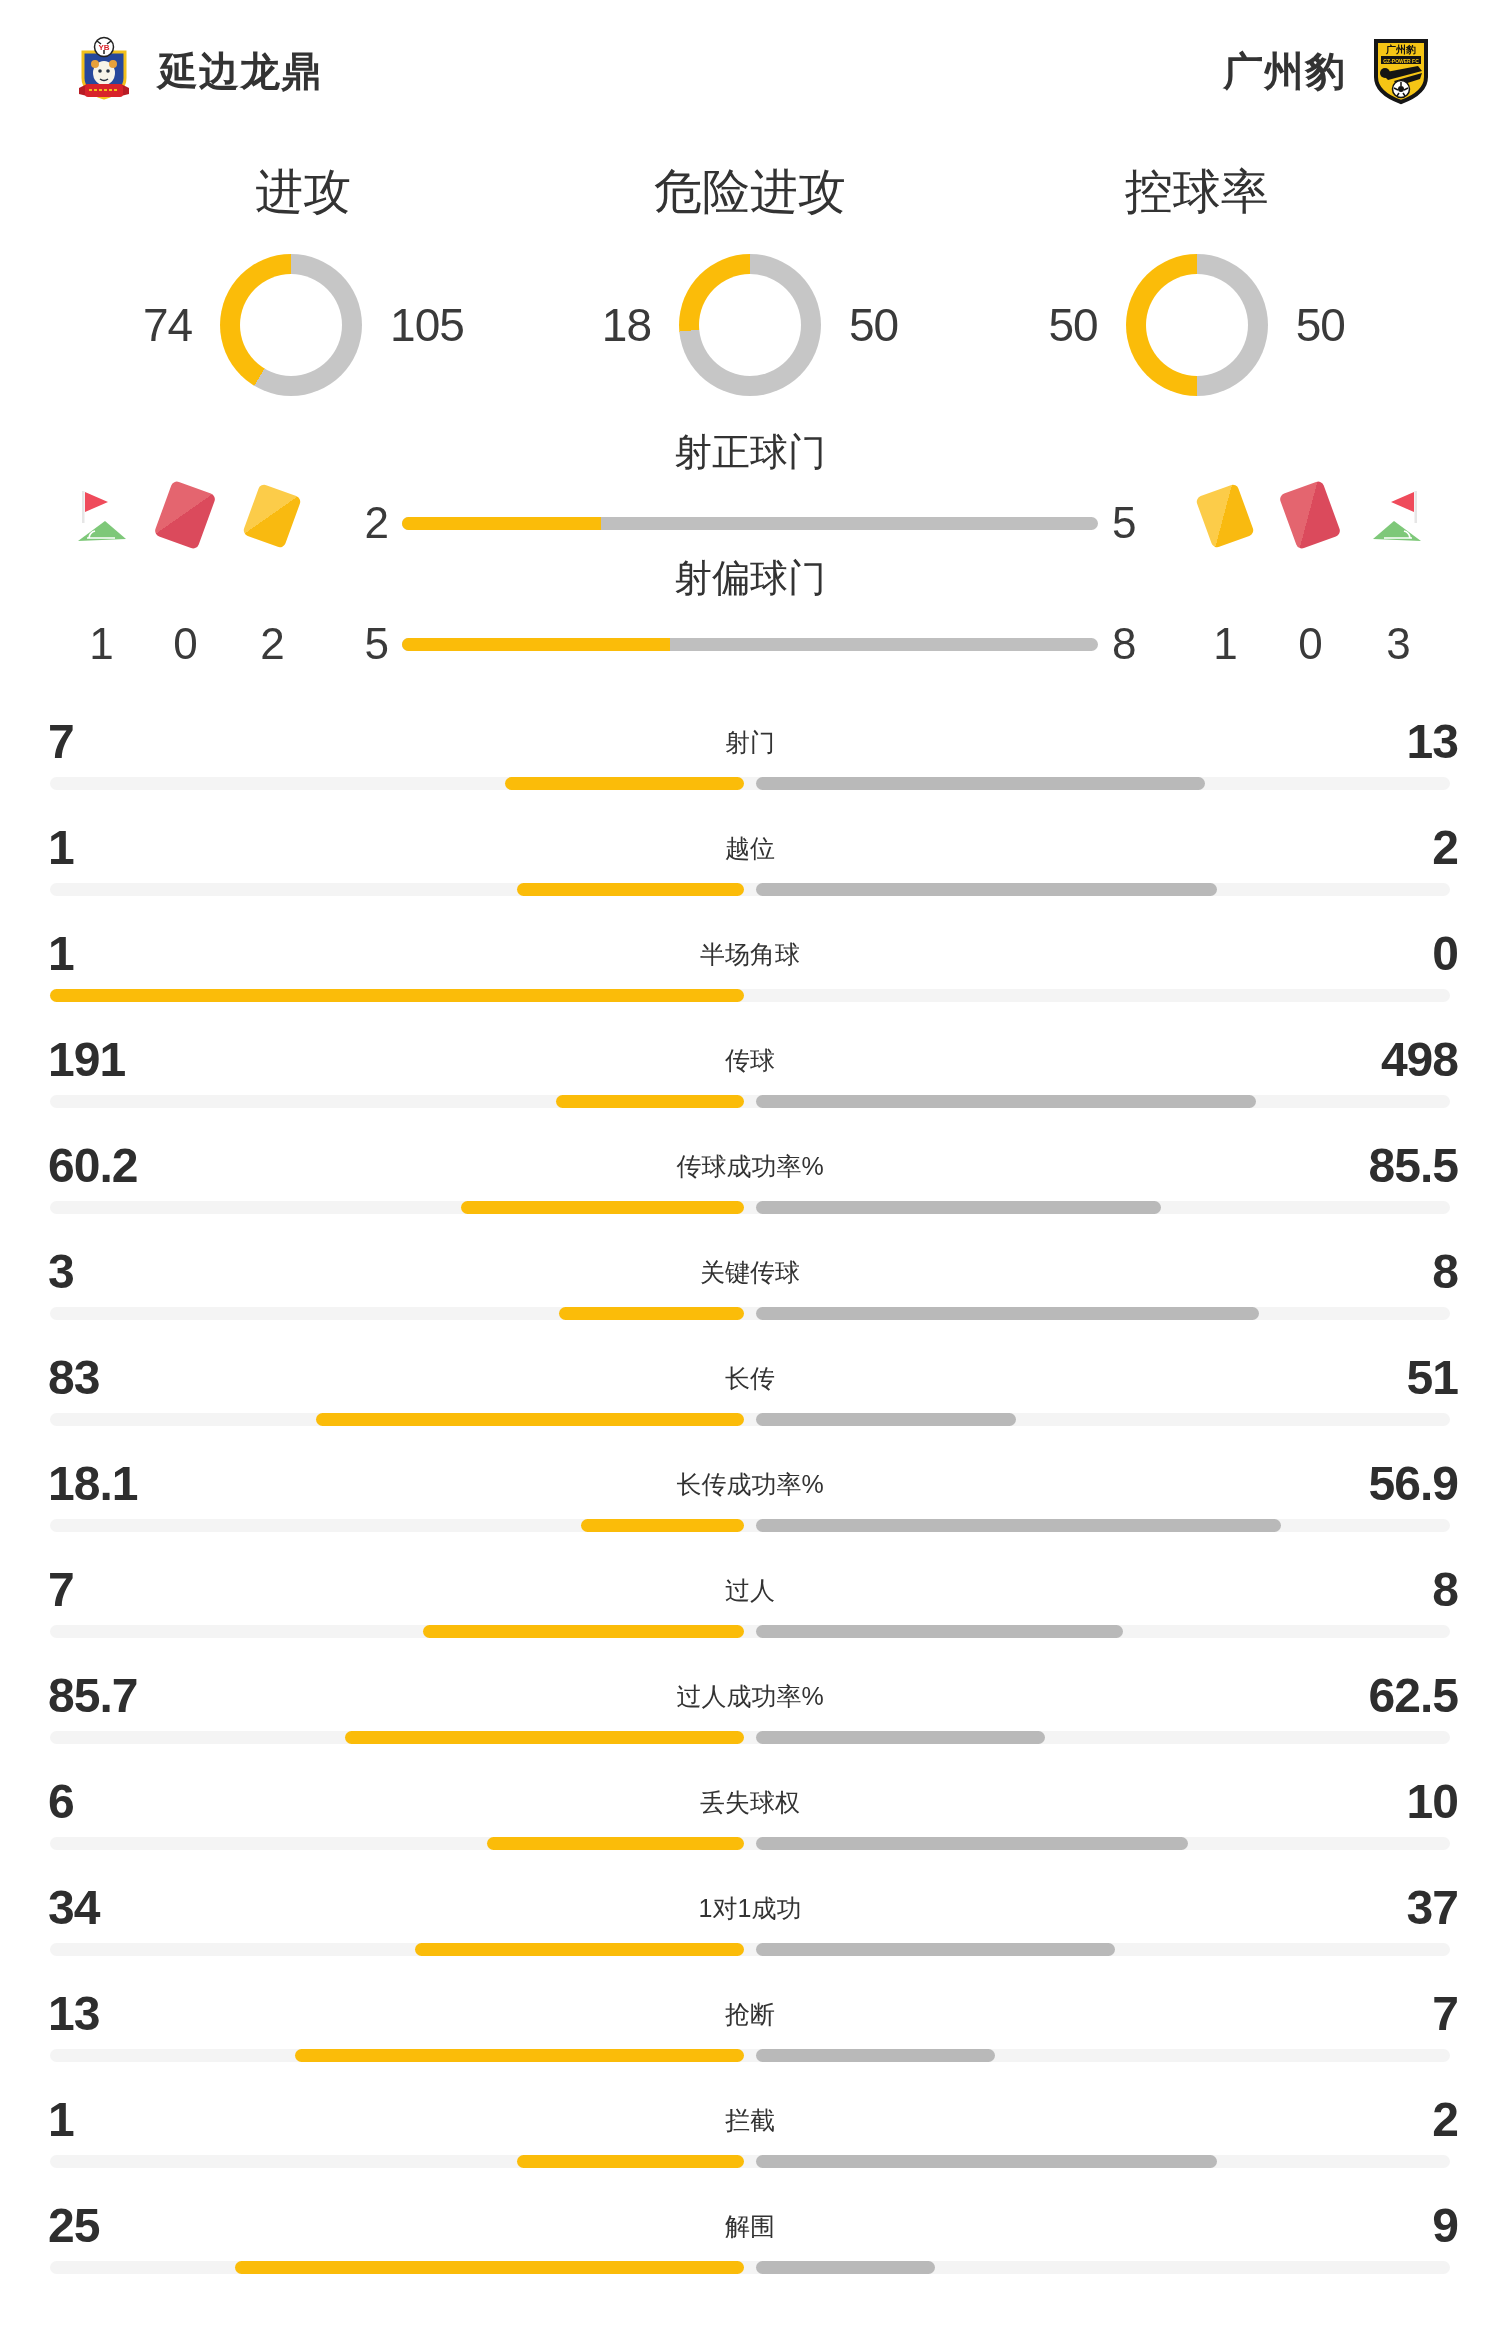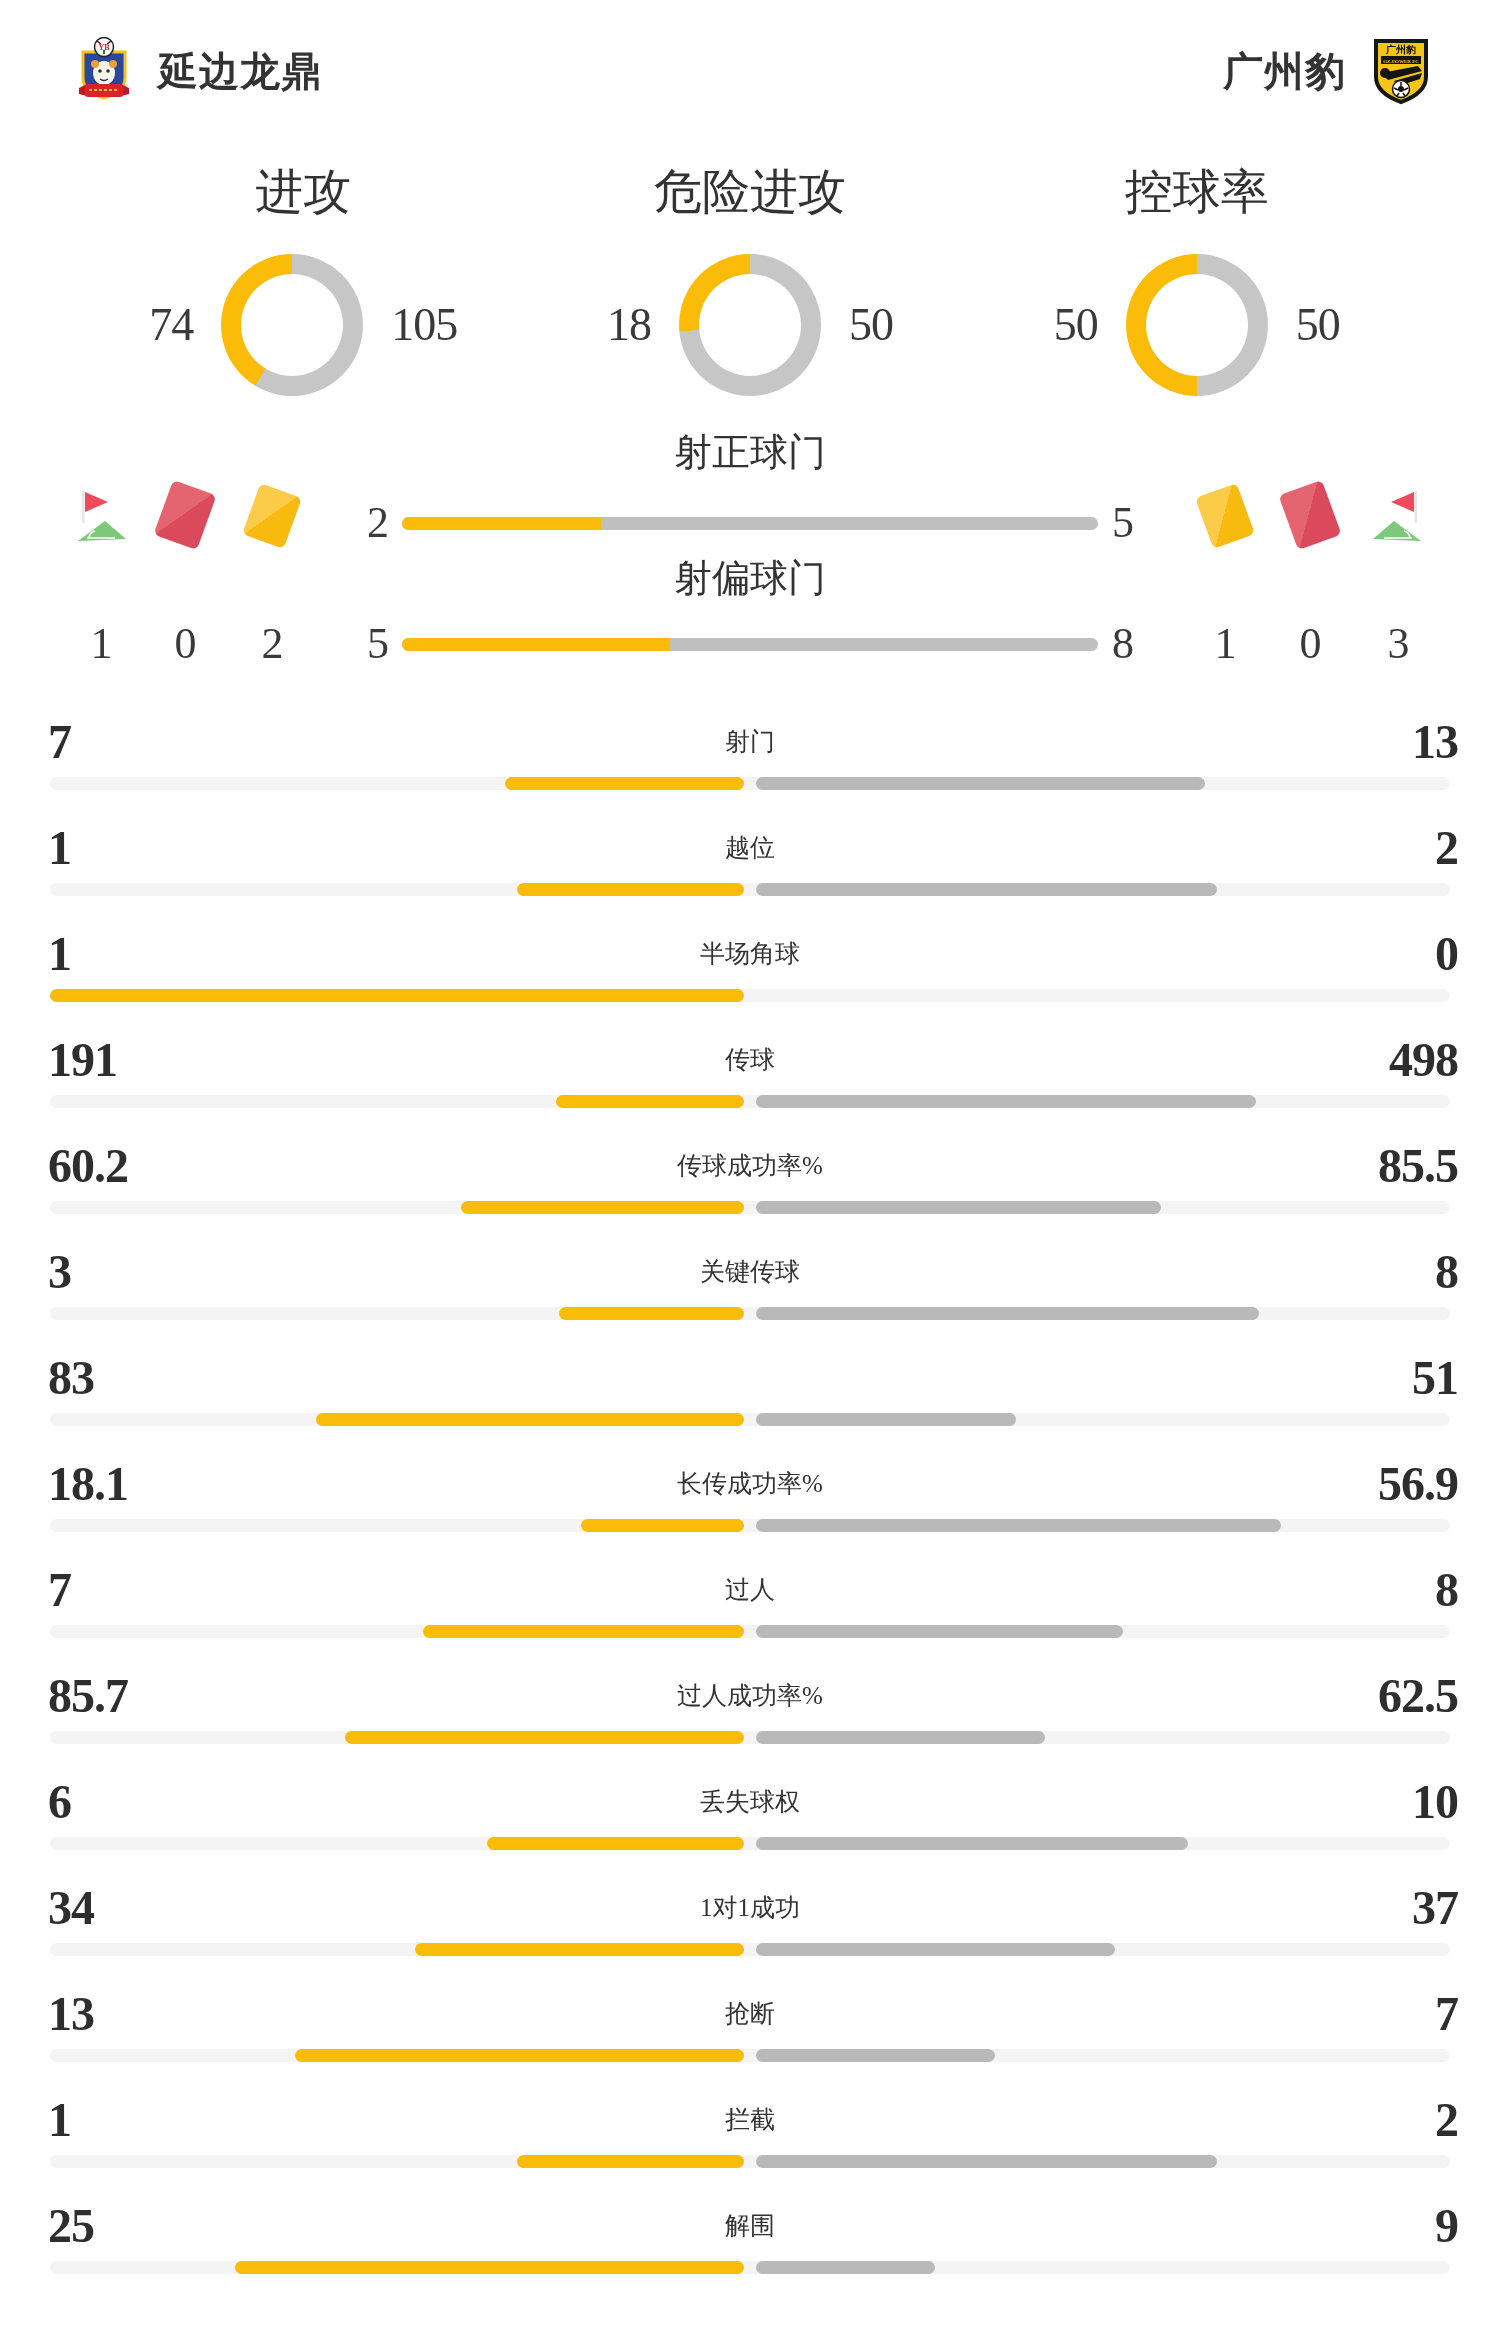--- a/index.html
+++ b/index.html
@@ -1,21 +1,21 @@
 <!DOCTYPE html>
 <html><head>
 <meta charset="utf-8">
 <style>
   * { box-sizing: border-box; margin: 0; padding: 0; }
   body {
     width: 1500px; height: 2350px; background: #ffffff;
     font-family: "Liberation Sans", "DejaVu Sans", sans-serif;
     color: #333; overflow: hidden;
   }
-  .page { position: relative; width: 1500px; height: 1720px; font-family: Liberation Serif, serif; }
+  .page { position: relative; width: 1500px; height: 1720px; }
 
   
   .header { display: flex; align-items: center; justify-content: space-between;
             padding: 36px 70px 0 76px; height: 106px; }
   .team { display: flex; align-items: center; gap: 26px; }
   .team-name { font-size: 40px; font-weight: 700; color: #333; letter-spacing: 1px; }
 
   
   .charts { display: flex; padding: 0 80px; margin-top: 62px; }
   .chart-col { flex: 1; display: flex; flex-direction: column; align-items: center; }
@@ -231,20 +231,21 @@
       <div class="stat-label">关键传球</div>
       <div class="stat-num num-away">8</div>
       <div class="stat-track" style="background: rgb(244, 244, 244);">
         <div class="stat-fill home-fill" style="background: rgb(251, 188, 9); width: 185px;"></div>
         <div class="stat-fill away-fill" style="background: rgb(185, 185, 185); width: 503px;"></div>
       </div>
     </div>
 
     <div class="stat-row">
       <div class="stat-num num-home">83</div>
+      <div class="stat-label">长传</div>
       <div class="stat-num num-away">51</div>
       <div class="stat-track" style="background: rgb(244, 244, 244);">
         <div class="stat-fill home-fill" style="background: rgb(251, 188, 9); width: 428px;"></div>
         <div class="stat-fill away-fill" style="background: rgb(185, 185, 185); width: 260px;"></div>
       </div>
     </div>
 
     <div class="stat-row">
       <div class="stat-num num-home">18.1</div>
       <div class="stat-label">长传成功率%</div>

